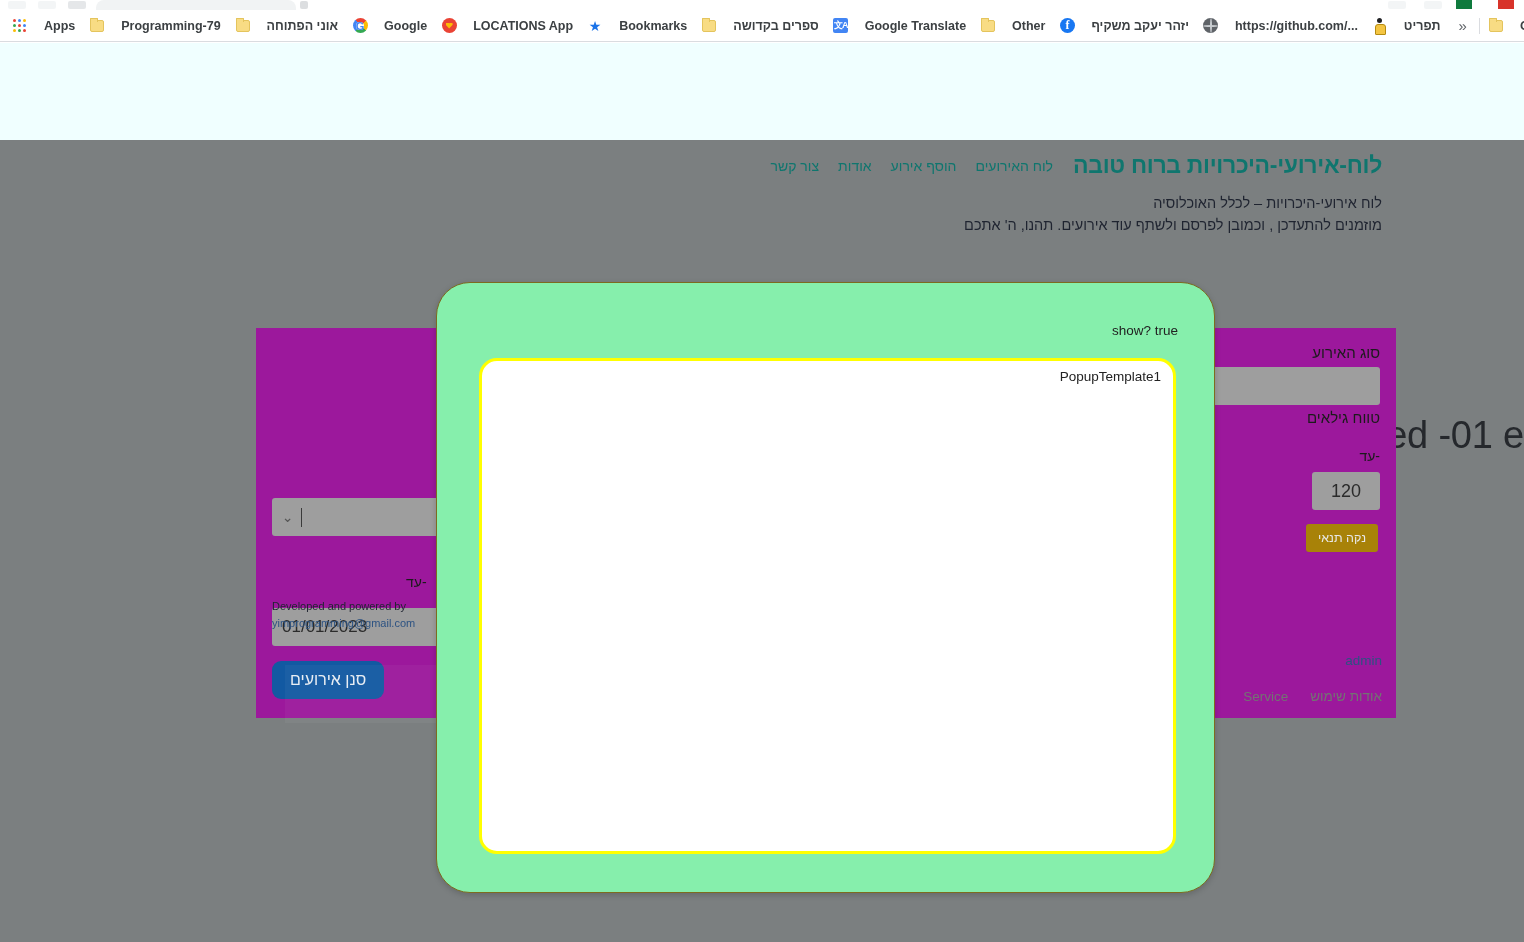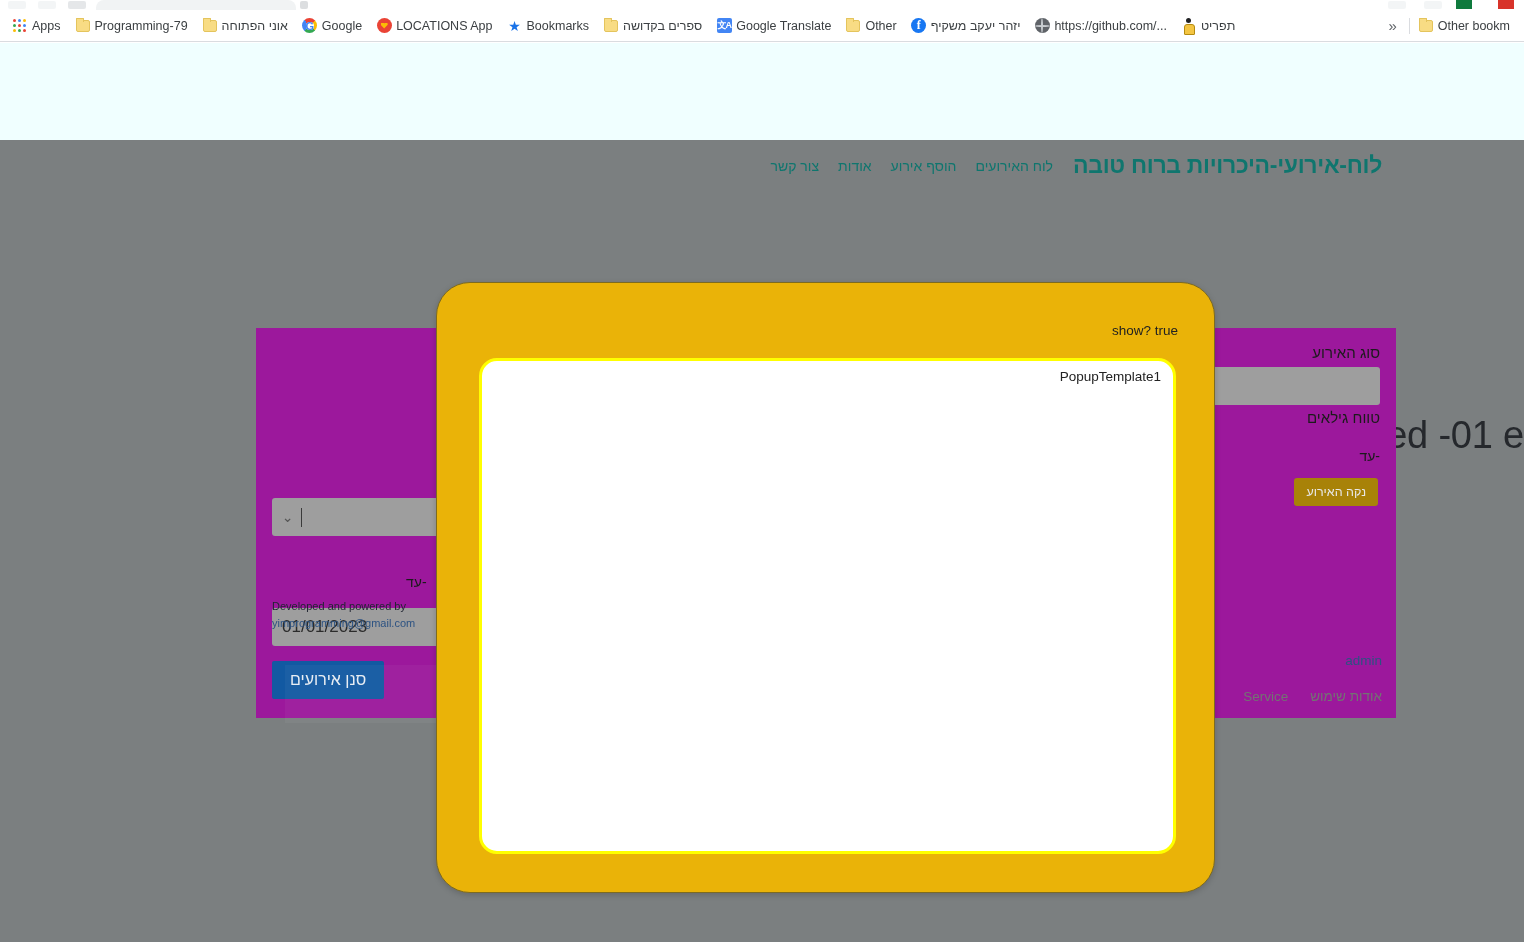--- a/index.html
+++ b/index.html
@@ -46,21 +46,21 @@
     white-space: nowrap;
     overflow: hidden;
   }
   .bm {
     display: inline-flex; align-items: center;
     height: 24px; padding: 0 8px 0 6px;
     font-size: 12.5px; color: #3c4043;
     border-radius: 4px; cursor: default;
     flex: 0 0 auto;
   }
-  .bm .bm-label { margin-left: 4px; }
+  .bm .bm-label { margin-left: 16px; font-weight: bold; }
   .bm-icon {
     width: 16px; height: 16px; flex: 0 0 16px;
     display: inline-flex; align-items: center; justify-content: center;
     position: relative;
   }
   
   .ic-folder {
     width: 14px; height: 12px; background: #f8dc84;
     border: 1px solid #e4c45d; border-radius: 1px 2px 2px 2px;
     position: relative;
@@ -264,21 +264,21 @@
     height: 3px; background:#2b2b2b;
   }
   .cal-ic::after {
     content:""; position:absolute; left:2px; top:6.5px;
     width:8px; height:2px; background:#2b2b2b;
     box-shadow: 0 3.5px 0 #2b2b2b;
   }
   .filter-btn {
     position: absolute; left: 16px; top: 333px;
     background: #1259a2; color: #e9eef4; border: none;
-    border-radius: 2px; font-size: 16px;
+    border-radius: 9px; font-size: 16px;
     padding: 10px 18px; cursor: pointer;
   }
 
   
   .dev-text {
     position: absolute; left: 272px; top: 458px;
     font-size: 11px; color: #1f2430; line-height: 1.55; direction: ltr;
   }
   .dev-text a { color: #2c5282; text-decoration: none; }
 
@@ -295,21 +295,21 @@
 
   .ghost-block {
     position: absolute; left: 285px; top: 525px;
     width: 320px; height: 58px; background: rgba(255,255,255,.04);
   }
 
   
   .popup-outer {
     position: absolute; left: 436px; top: 282px;
     width: 779px; height: 611px;
-    background: #eab308;
+    background: #86efac;
     border: 1px solid #7d6b20;
     border-radius: 34px;
     box-shadow: 0 2px 6px rgba(0,0,0,.18);
   }
   .popup-show {
     position: absolute; right: 36px; top: 40px;
     font-size: 13.5px; color: #222; direction: ltr;
   }
   .popup-inner {
     position: absolute; left: 42px; top: 75px;
@@ -459,20 +459,24 @@
     <div class="site-header">
       <div class="brand">לוח-אירועי-היכרויות ברוח טובה</div>
       <nav class="nav">
         <a href="#">לוח האירועים</a>
         <a href="#">הוסף אירוע</a>
         <a href="#">אודות</a>
         <a href="#">צור קשר</a>
       </nav>
     </div>
 
+    <div class="tagline">
+      <div>לוח אירועי-היכרויות – לכלל האוכלוסיה</div>
+      <div>מוזמנים להתעדכן , וכמובן לפרסם ולשתף עוד אירועים. תהנו, ה' אתכם</div>
+    </div>
 
     <div class="big-heading">An animated -01 e</div>
 
     <div class="panel-left">
       <div class="sel-box-left">
         <span class="chev">⌄</span>
         <span class="caret"></span>
       </div>
       <div class="label-ad">-עד</div>
       <div class="date-box">
@@ -487,22 +491,27 @@
       <div class="sel-box">
         <span>בחר</span>
       </div>
 
       <div class="field-label" style="">טווח גילאים</div>
 
       <div class="range-labels">
         <span>-עד</span>
         <span>-מ</span>
       </div>
-
-      <button class="clear-btn">נקה האירוע</button>
+      <div class="range-inputs">
+        <div class="num-box">120</div>
+        <div style="flex:1"></div>
+        <div class="num-box">0</div>
+      </div>
+
+      <button class="clear-btn">נקה תנאי</button>
     </div>
 
     <div class="ghost-block"></div>
 
     <div class="dev-text">
       <div>Developed and powered by</div>
       <a href="#">yimprogramming@gmail.com</a>
     </div>
 
     <a href="#" class="admin-link">admin</a>

